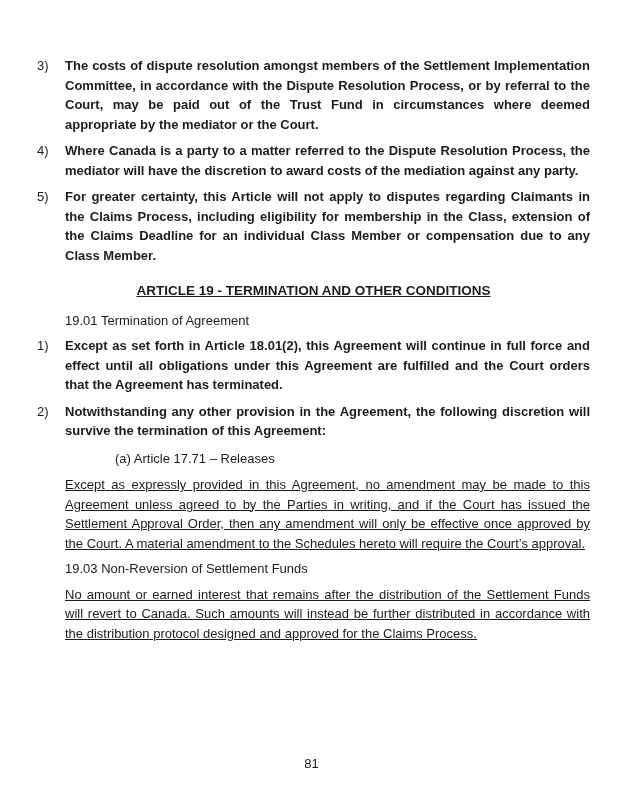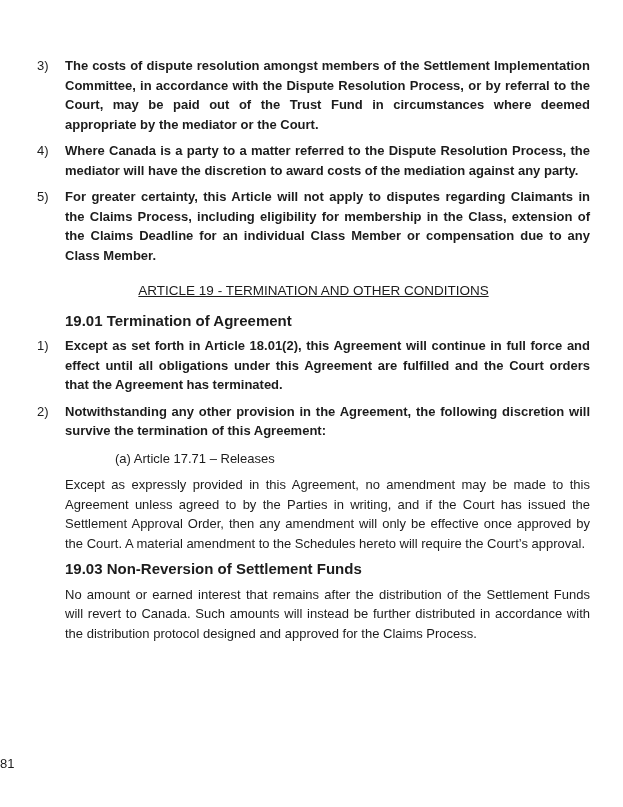--- a/index.html
+++ b/index.html
@@ -28,49 +28,51 @@
   }
   .numbered-item .body {
     flex: 1 1 auto;
     text-align: justify;
     font-weight: bold;
   }
   .article-heading {
     margin-top: 16px;
     margin-bottom: 10px;
     text-align: center;
-    font-weight: normal;
+    font-weight: bold;
     text-decoration: underline;
     font-size: 13.5px;
   }
   .section-heading {
     margin-left: 28px;
     margin-top: 6px;
     margin-bottom: 6px;
-    font-weight: bold;
-    font-size: 15px;
+    font-weight: normal;
+    font-size: 13px;
   }
   .sub-list {
     margin-top: 8px;
     margin-bottom: 7px;
   }
   .sub-item {
     margin-left: 78px;
     margin-bottom: 5px;
   }
   .plain-para {
     margin-left: 28px;
     margin-bottom: 6px;
     text-align: justify;
+    text-decoration: underline;
   }
   .page-number {
     position: absolute;
     left: 0;
     right: 0;
     bottom: 34px;
+    text-align: center;
   }
 </style>
 </head>
 <body>
 
 <div class="page">
   <div class="content">
 
     <div class="numbered-item">
       <span class="num">3)</span>

